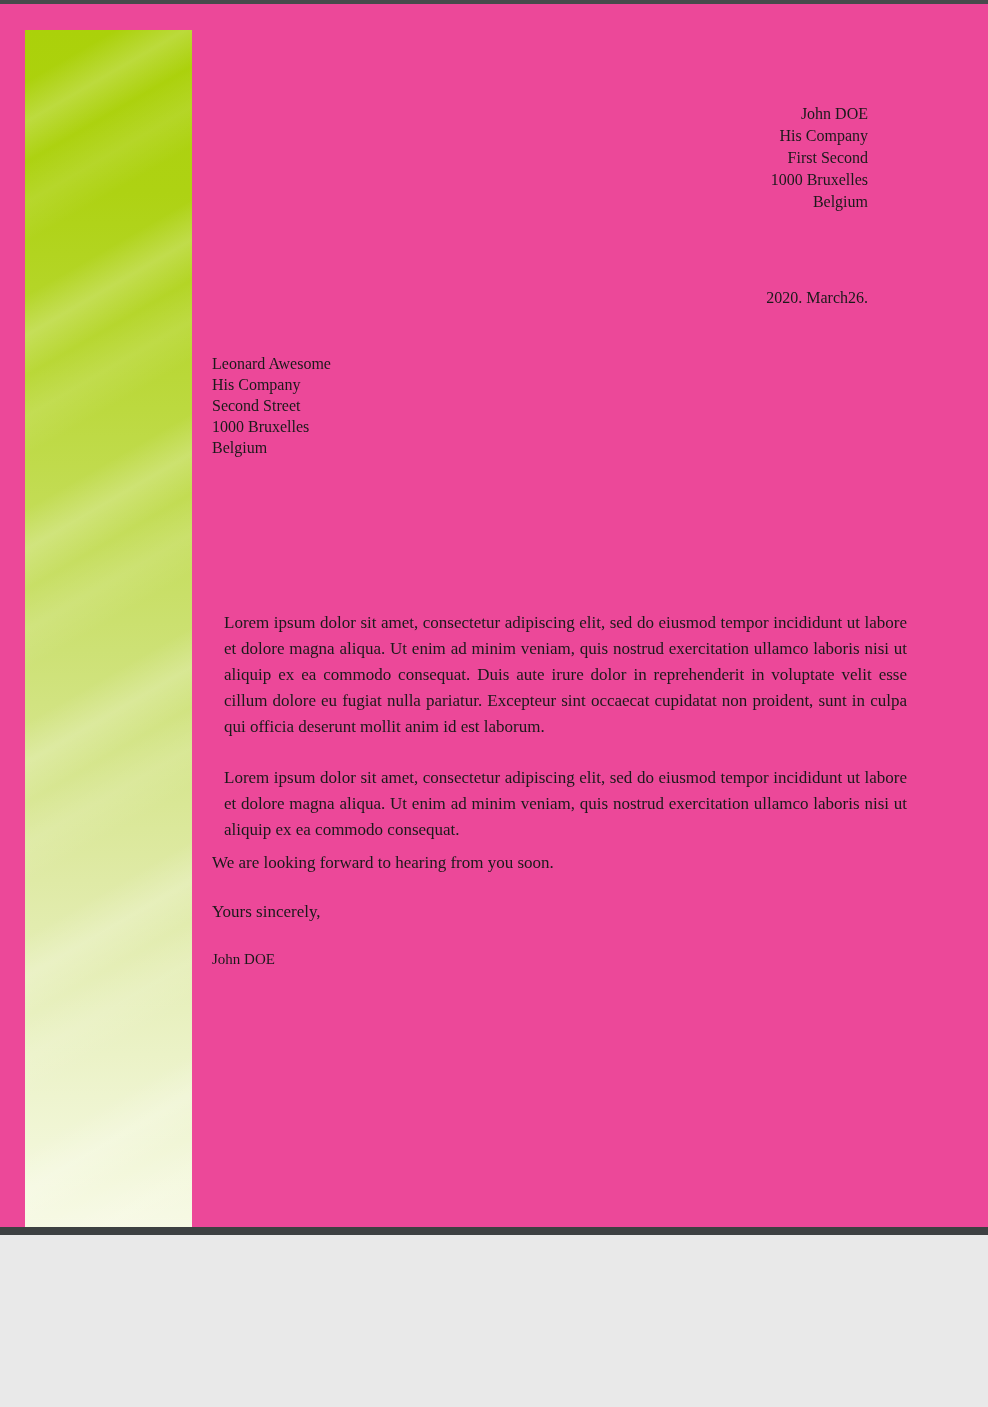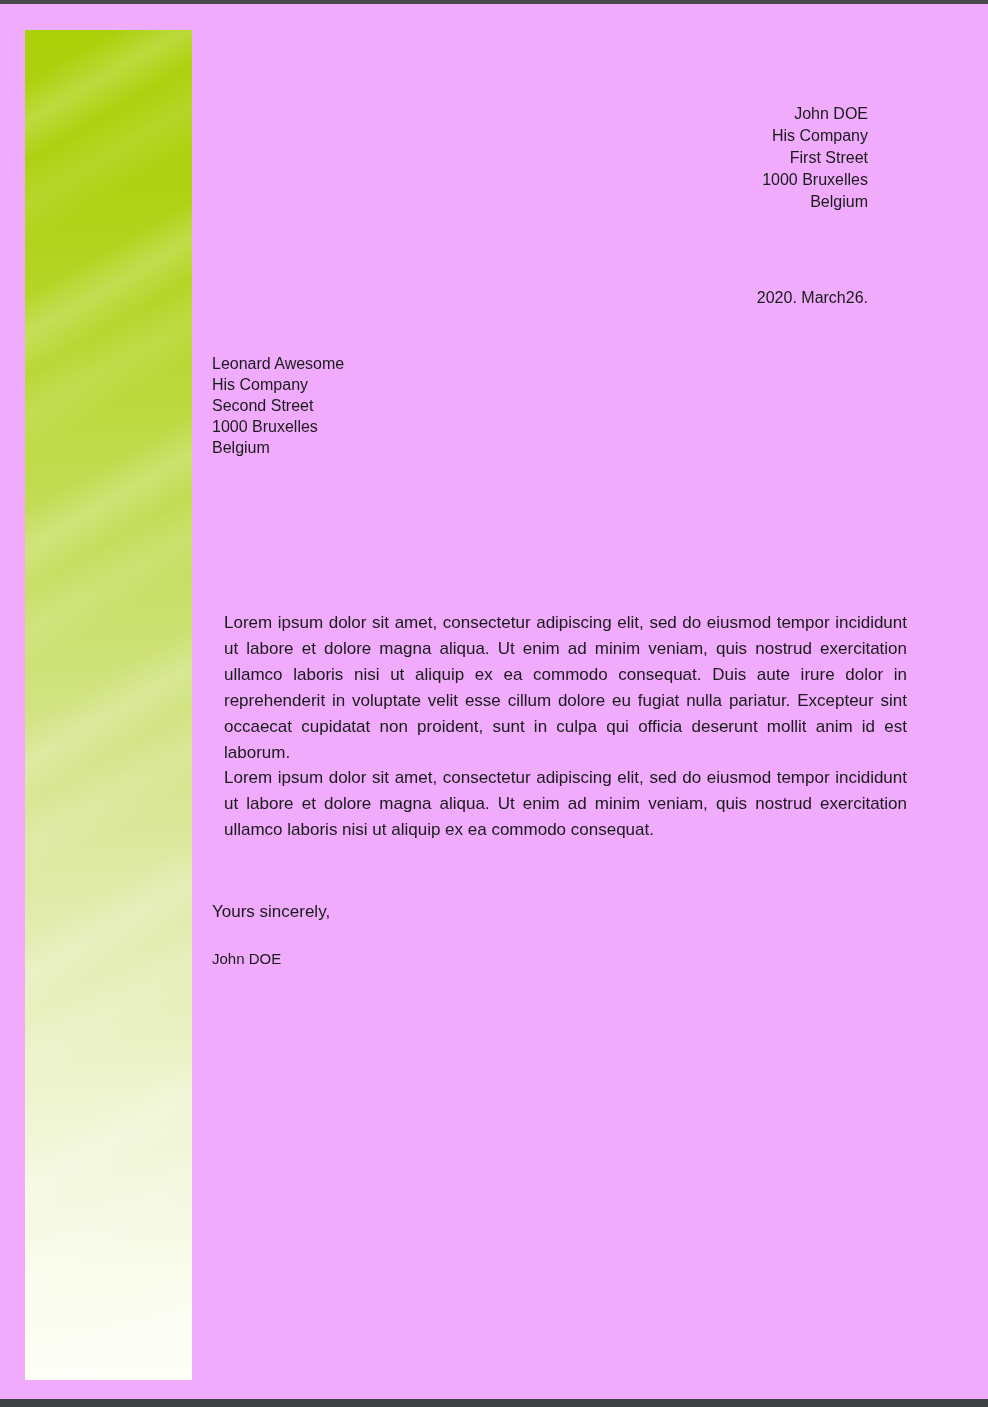--- a/index.html
+++ b/index.html
@@ -3,24 +3,24 @@
 <meta charset="utf-8">
 <style>
   html, body {
     margin: 0;
     padding: 0;
     background: #e9e9e9;
   }
   .page {
     position: relative;
     width: 988px;
-    height: 1407px;
-    background: #f0abfc;
+    height: 1235px;
+    background: #ec4899;
     overflow: hidden;
-    font-family: Liberation Sans, sans-serif;
+    font-family: Liberation Serif, serif;
     color: #1a1a1a;
   }
   .top-border {
     position: absolute;
     top: 0; left: 0;
     width: 100%; height: 4px;
     background: #474b4c;
   }
   .bottom-border {
     position: absolute;
@@ -124,40 +124,41 @@
 
 <div class="page">
 
   <div class="top-border"></div>
 
   <div class="accent-bar"></div>
 
   <div class="sender-block">
     <div>John DOE</div>
     <div>His Company</div>
-    <div>First Street</div>
+    <div>First Second</div>
     <div>1000 Bruxelles</div>
     <div>Belgium</div>
   </div>
 
   <div class="date-line">2020. March26.</div>
 
   <div class="recipient-block">
     <div>Leonard Awesome</div>
     <div>His Company</div>
     <div>Second Street</div>
     <div>1000 Bruxelles</div>
     <div>Belgium</div>
   </div>
 
 
   <p class="para para-1">Lorem ipsum dolor sit amet, consectetur adipiscing elit, sed do eiusmod tempor incididunt ut labore et dolore magna aliqua. Ut enim ad minim veniam, quis nostrud exercitation ullamco laboris nisi ut aliquip ex ea commodo consequat. Duis aute irure dolor in reprehenderit in voluptate velit esse cillum dolore eu fugiat nulla pariatur. Excepteur sint occaecat cupidatat non proident, sunt in culpa qui officia deserunt mollit anim id est laborum.</p>
 
   <p class="para para-2">Lorem ipsum dolor sit amet, consectetur adipiscing elit, sed do eiusmod tempor incididunt ut labore et dolore magna aliqua. Ut enim ad minim veniam, quis nostrud exercitation ullamco laboris nisi ut aliquip ex ea commodo consequat.</p>
 
+  <div class="closing-line">We are looking forward to hearing from you soon.</div>
 
   <div class="valediction">Yours sincerely,</div>
 
   <div class="signature">John DOE</div>
 
   <div class="bottom-border"></div>
 
 </div>
 
 </body></html>

